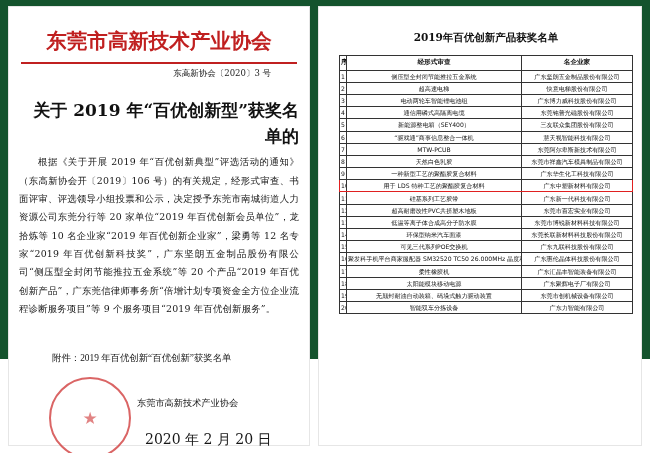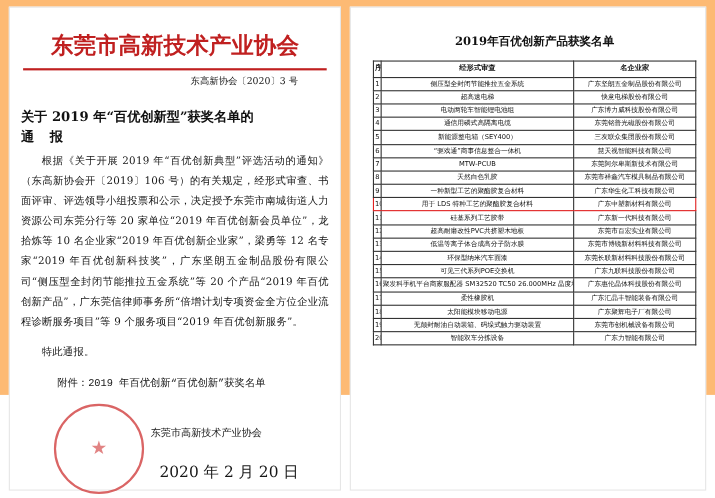--- a/index.html
+++ b/index.html
@@ -10,21 +10,21 @@
   body {
     width: 650px;
     height: 453px;
     font-family: "DejaVu Sans", "Liberation Sans", sans-serif;
     overflow: hidden;
   }
   .page {
     position: relative;
     width: 650px;
     height: 359px;
-    background: #fdba74;
+    background: #14532d;
   }
   
   .left-doc {
     position: absolute;
     left: 8px;
     top: 6px;
     width: 302px;
     height: 440px;
     background: #ffffff;
     border: 1px solid #e6e6e6;
@@ -48,24 +48,24 @@
   }
   .doc-number {
     text-align: right;
     font-family: "DejaVu Serif", "Liberation Serif", serif;
     font-size: 8.5px;
     color: #1a1a1a;
     padding-right: 28px;
     margin-top: 4px;
   }
   .doc-title {
-    text-align: left;
+    text-align: right;
     font-family: "DejaVu Serif", "Liberation Serif", serif;
     font-weight: bold;
-    font-size: 12px;
+    font-size: 17px;
     color: #111;
     margin-top: 17px;
     line-height: 1.55;
   }
   .doc-title .line2 {
     letter-spacing: 5px;
   }
   .body-text {
     margin-top: 4px;
     font-family: "DejaVu Serif", "Liberation Serif", serif;
@@ -74,22 +74,22 @@
     color: #161616;
     text-align: justify;
     letter-spacing: 0.2px;
   }
   .body-text p {
     margin: 0 0 0 0;
   }
   .indent2 { text-indent: 19px; }
   .spacer-sm { height: 9px; }
   .attach {
-    margin-top: 12px;
-    font-family: Liberation Mono, monospace;
+    margin-top: 25px;
+    font-family: Liberation Serif, serif;
     font-size: 9.4px;
     color: #161616;
     padding-left: 33px;
   }
   .seal-area {
     position: relative;
     height: 92px;
     margin-top: 10px;
   }
   .seal-stamp {
@@ -187,27 +187,25 @@
 
 <div class="page">
 
   <div class="left-doc">
     <div class="org-title">东莞市高新技术产业协会</div>
     <div class="red-rule"></div>
     <div class="doc-number">东高新协会〔2020〕3 号</div>
 
     <div class="doc-title">
       <div>关于 2019 年“百优创新型”获奖名单的</div>
-      <div class="line2">通 报</div>
     </div>
 
     <div class="body-text">
       <p class="indent2">根据《关于开展 2019 年“百优创新典型”评选活动的通知》（东高新协会开〔2019〕106 号）的有关规定，经形式审查、书面评审、评选领导小组投票和公示，决定授予东莞市南城街道人力资源公司东莞分行等 20 家单位“2019 年百优创新会员单位”，龙拾炼等 10 名企业家“2019 年百优创新企业家”，梁勇等 12 名专家“2019 年百优创新科技奖”，广东坚朗五金制品股份有限公司“侧压型全封闭节能推拉五金系统”等 20 个产品“2019 年百优创新产品”，广东莞信律师事务所“倍增计划专项资金全方位企业流程诊断服务项目”等 9 个服务项目“2019 年百优创新服务”。</p>
       <div class="spacer-sm"></div>
-      <p class="indent2">特此通报。</p>
     </div>
 
     <div class="attach">附件：2019 年百优创新“百优创新”获奖名单</div>
 
     <div class="seal-area">
       <div class="seal-stamp">
         <span class="seal-star">★</span>
       </div>
       <div class="sign-org">东莞市高新技术产业协会</div>
       <div class="sign-date">2020 年 2 月 20 日</div>

